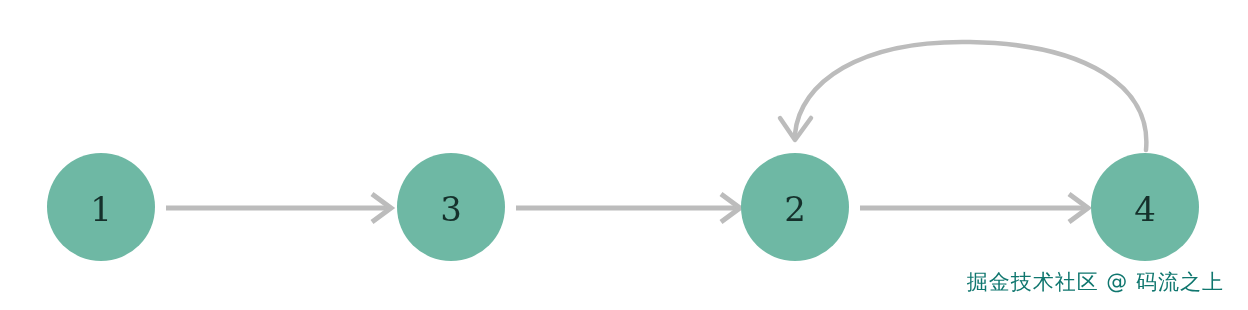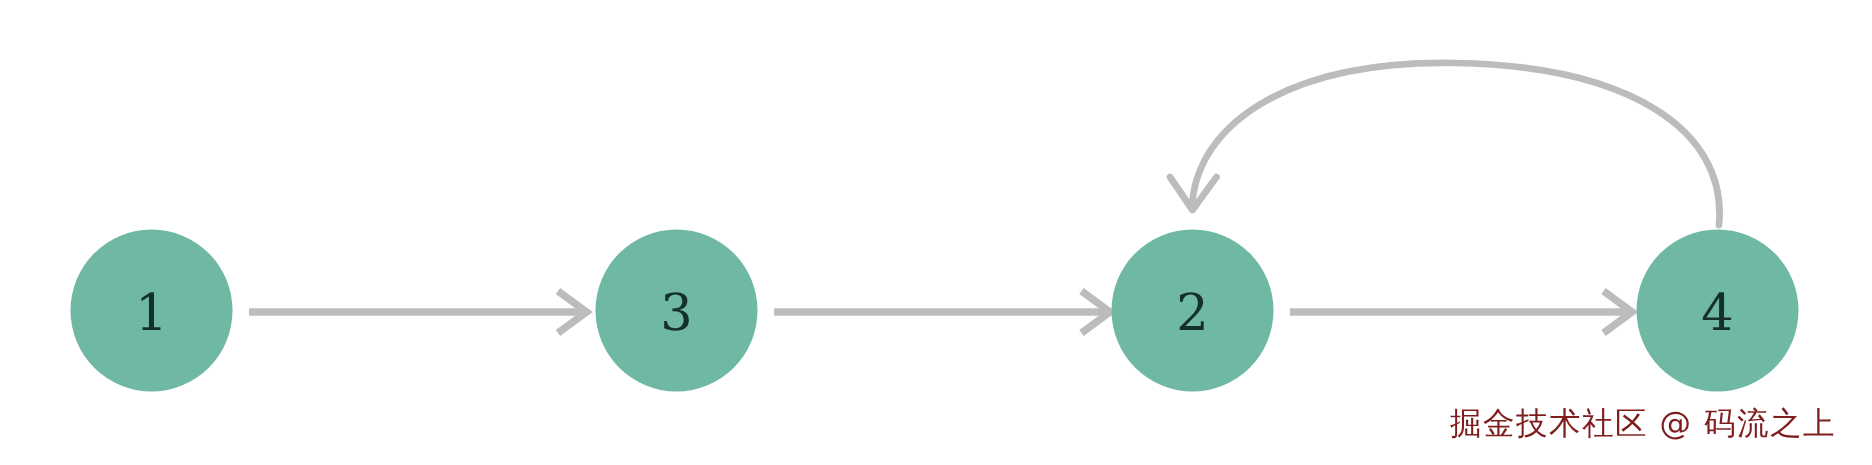--- a/index.html
+++ b/index.html
@@ -60,21 +60,21 @@
     stroke-linecap: round;
     stroke-linejoin: round;
     fill: none;
   }
   .watermark-text {
     position: absolute;
     right: 24px;
     bottom: 14px;
     font-family: "DejaVu Sans", "Liberation Sans", sans-serif;
     font-size: 21px;
-    color: #7f1d1d;
+    color: #0f766e;
     letter-spacing: 1px;
     white-space: nowrap;
     user-select: none;
     margin-top: 28px;
   }
 </style>
 </head>
 <body>
 
 <div id="canvas">

